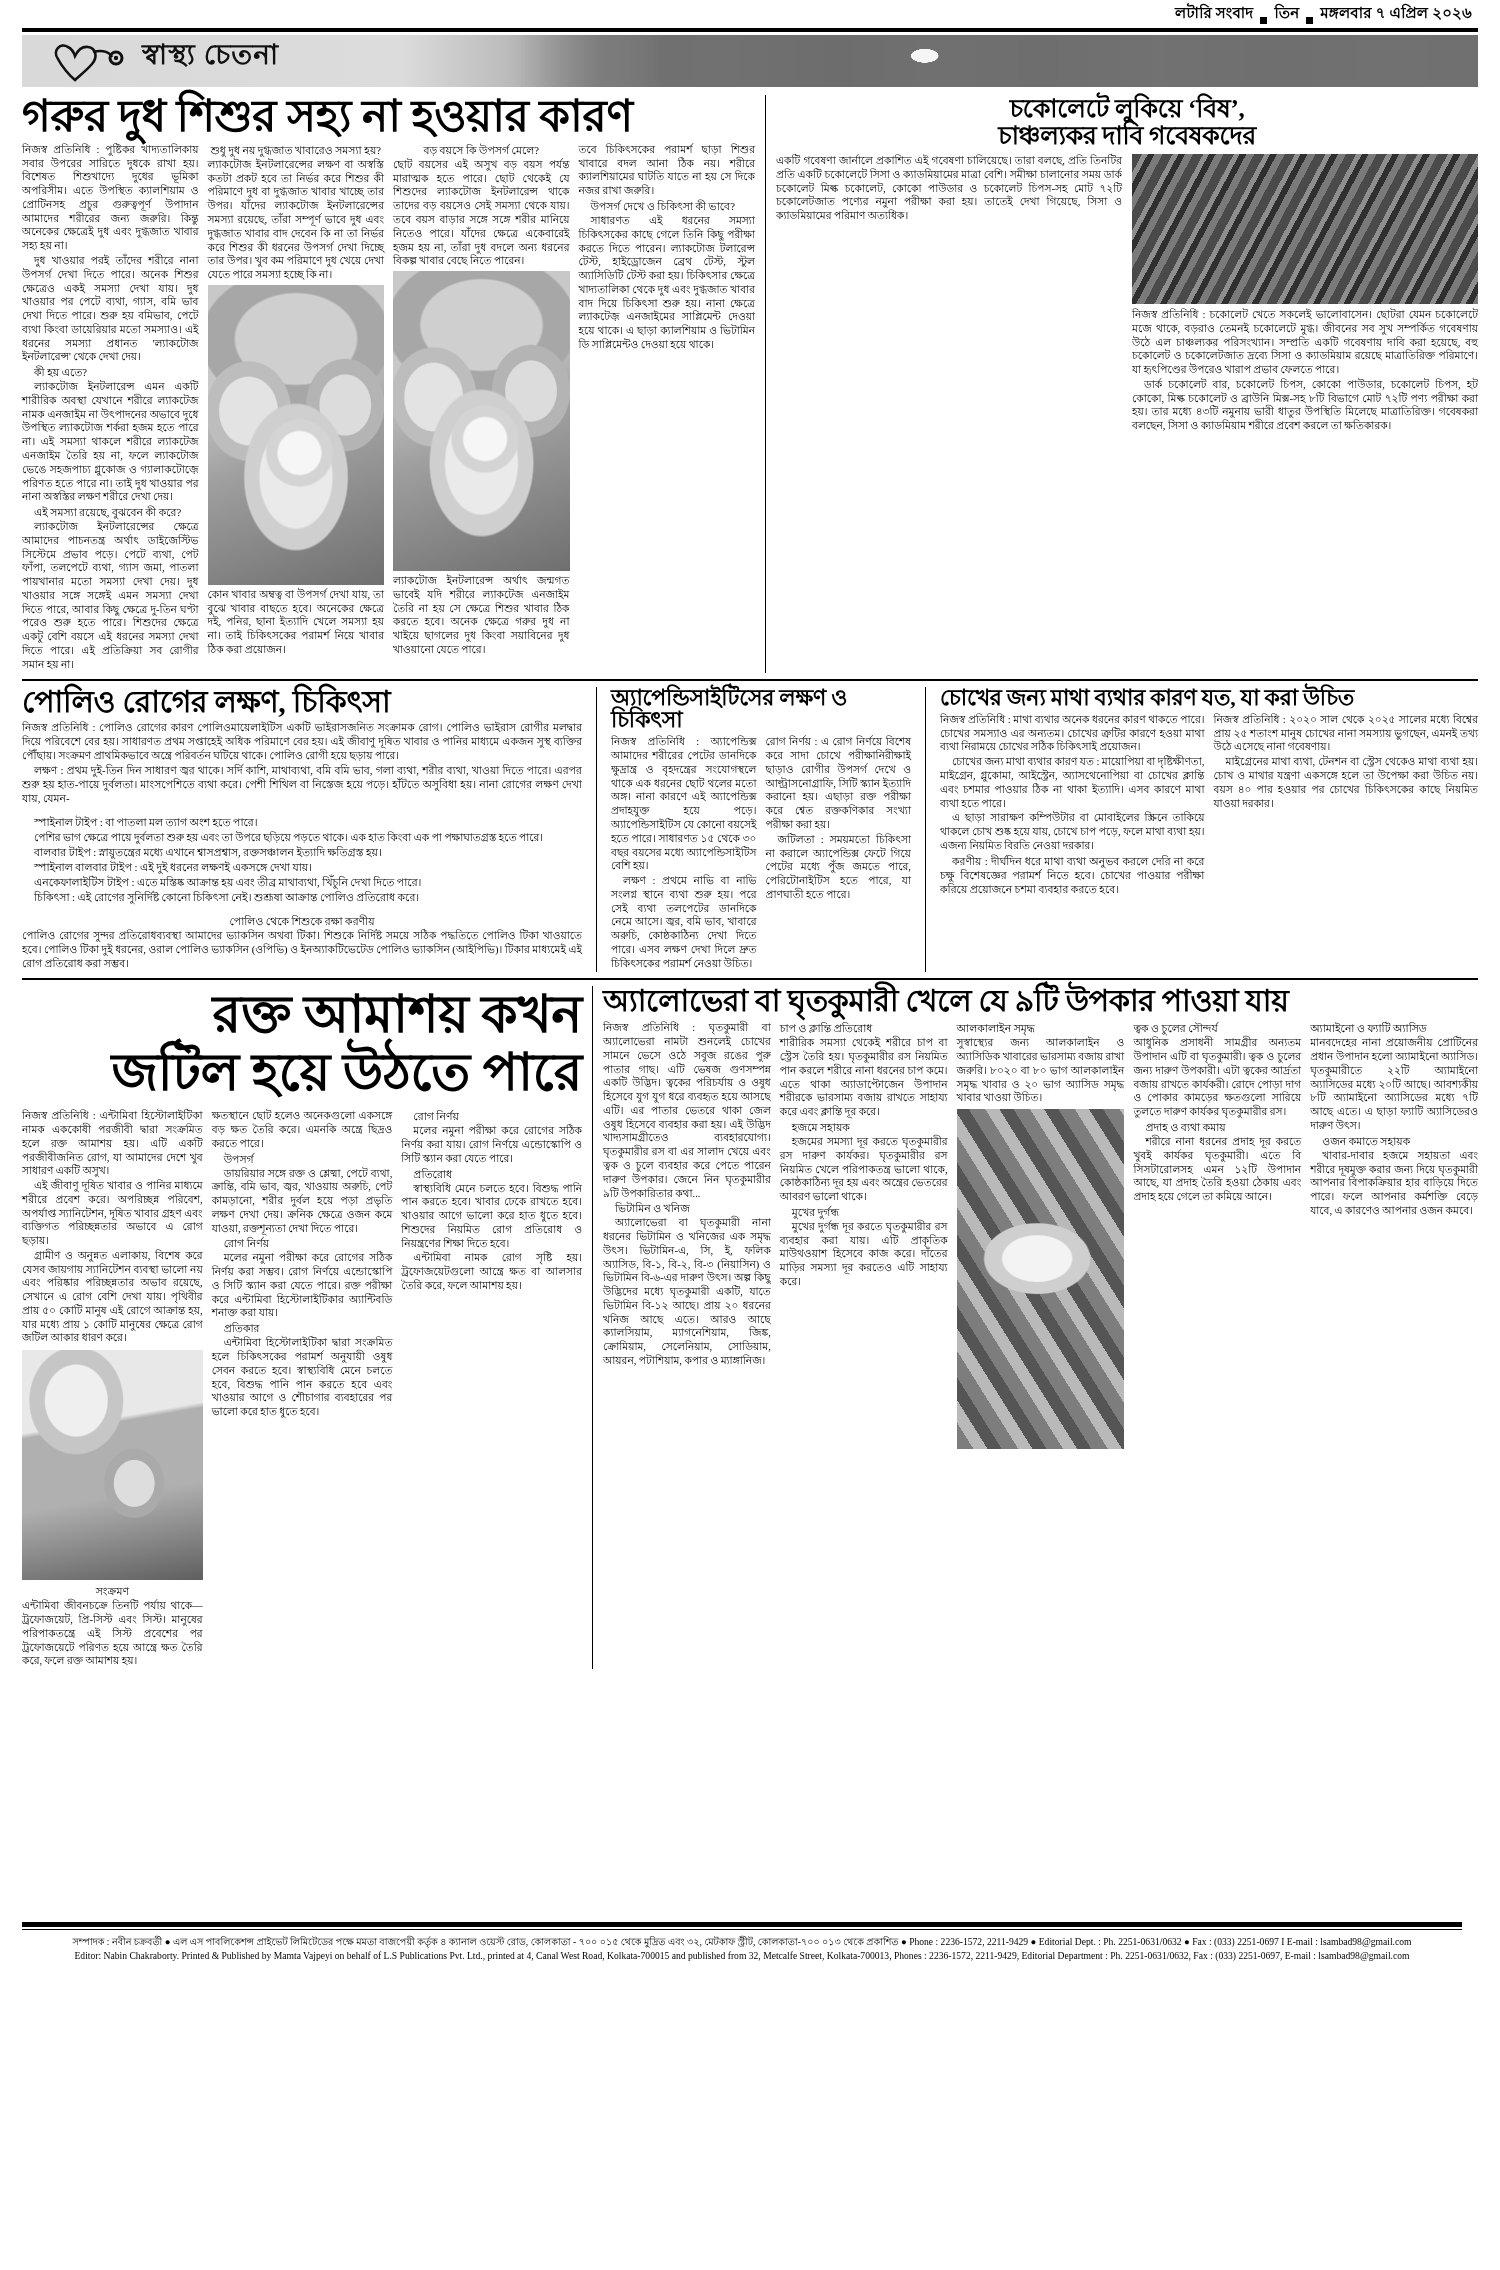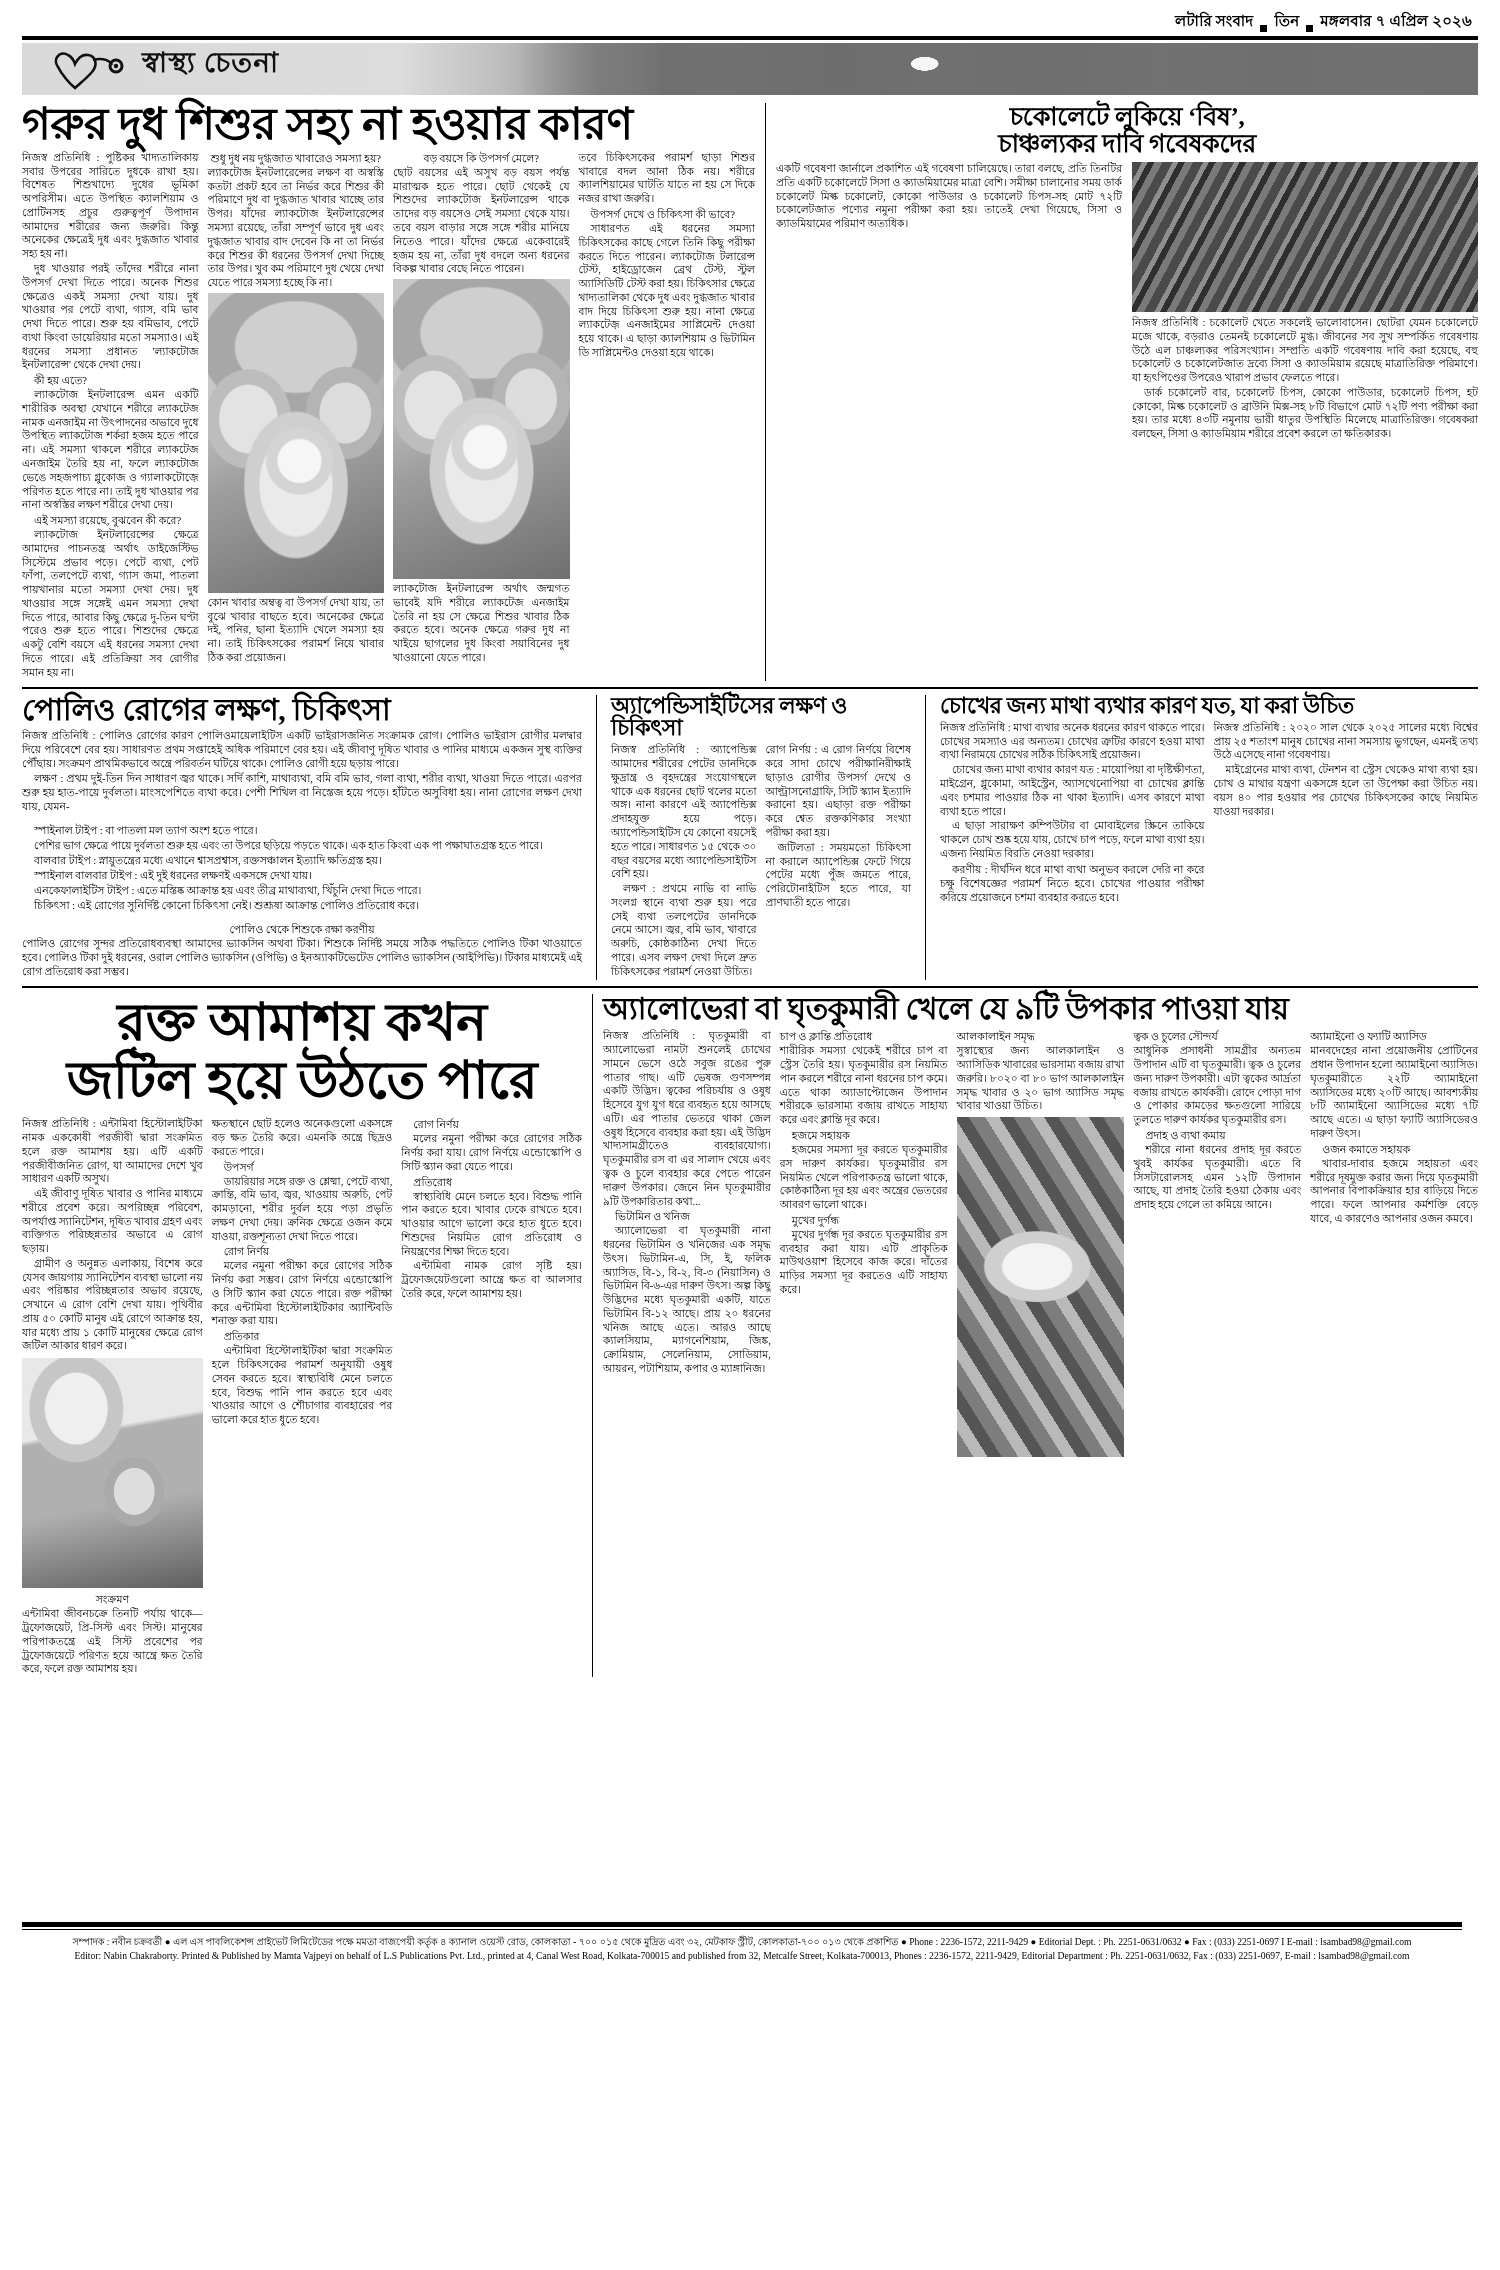--- a/index.html
+++ b/index.html
@@ -4,21 +4,21 @@
 <style>
   * { box-sizing: border-box; }
   html, body { margin:0; padding:0; }
   body {
     width:1500px; height:2270px;
     background:#fff;
     font-family:"Liberation Serif", serif;
     color:#000;
     overflow:hidden;
   }
-  .page { width:1500px; height:1969px; padding:8px 22px; position:relative; }
+  .page { width:1500px; height:1969px; padding:0 22px; position:relative; }
 
   
   .topline { display:flex; justify-content:flex-end; align-items:flex-end;
              height:26px; font-size:15px; font-weight:bold; letter-spacing:.2px;
              padding-right:6px; }
   .topline .sq { display:inline-block; width:7px; height:7px; background:#000;
                  margin:0 7px 2px 7px; }
   .rule-thick { height:4px; background:#000; margin-top:2px; }
 
   
@@ -42,21 +42,21 @@
   .mast-title { position:absolute; left:120px; top:-2px; z-index:4;
                 font-size:28px; font-weight:bold; color:#111; letter-spacing:1px;
                 text-shadow:0 0 1px #fff; }
   .mast-logo { position:absolute; left:28px; top:4px; z-index:4; }
 
   
   .hl { font-weight:bold; line-height:1.02; letter-spacing:-0.3px; }
   .hl-main { font-size:44px; }
   .hl-right { font-size:25px; text-align:center; line-height:1.08; }
   .hl-sec { font-size:30px; }
-  .hl-big { font-size:52px; line-height:1.12; text-align:center; }
+  .hl-big { font-size:52px; line-height:1.12; text-align:right; }
   .body { font-size:10.6px; line-height:1.30; text-align:justify;
           hyphens:auto; word-spacing:-0.2px; }
   .body p { margin:0 0 1px 0; text-indent:12px; }
   .body p.first { text-indent:0; }
   .sub { font-weight:normal; text-indent:12px; margin:2px 0 1px 0; font-size:10.8px; }
   .hr-mid  { border:0; border-top:2px solid #000; margin:6px 0; }
 
   
   .photo { background:#bdbdbd; position:relative; overflow:hidden; }
   .ph-milk { background:

